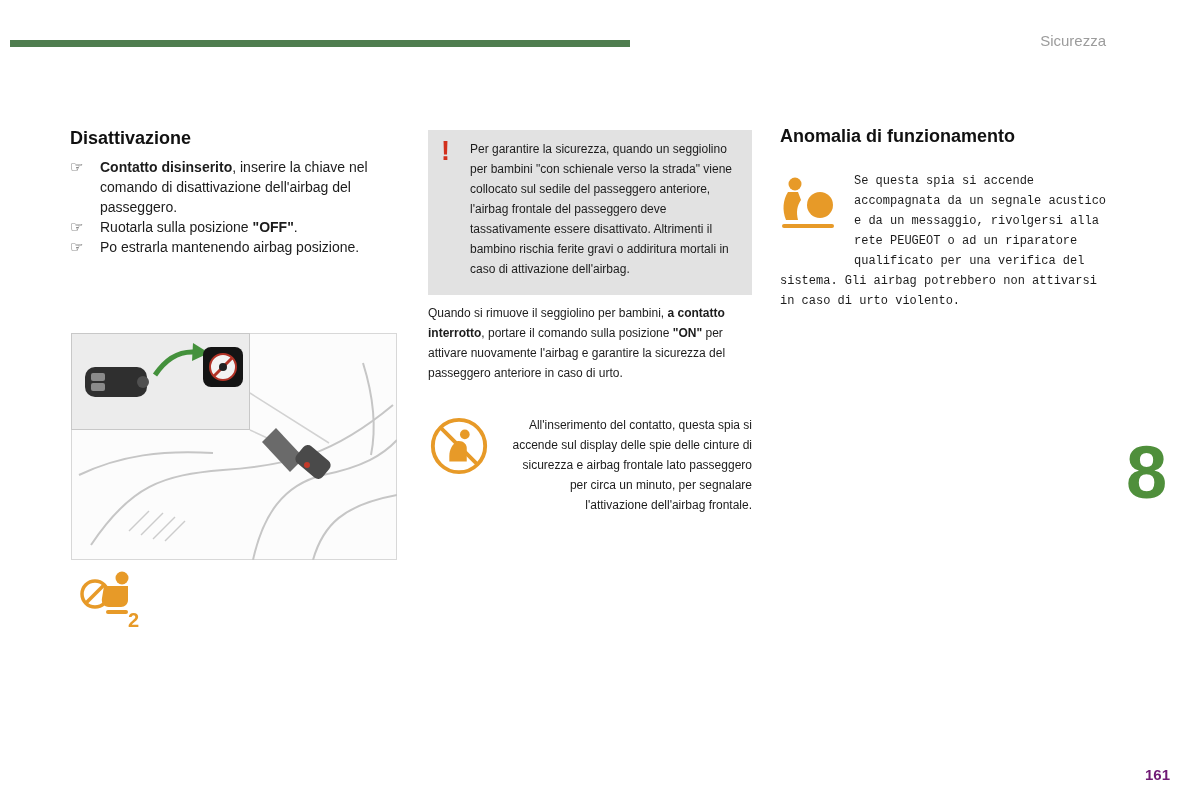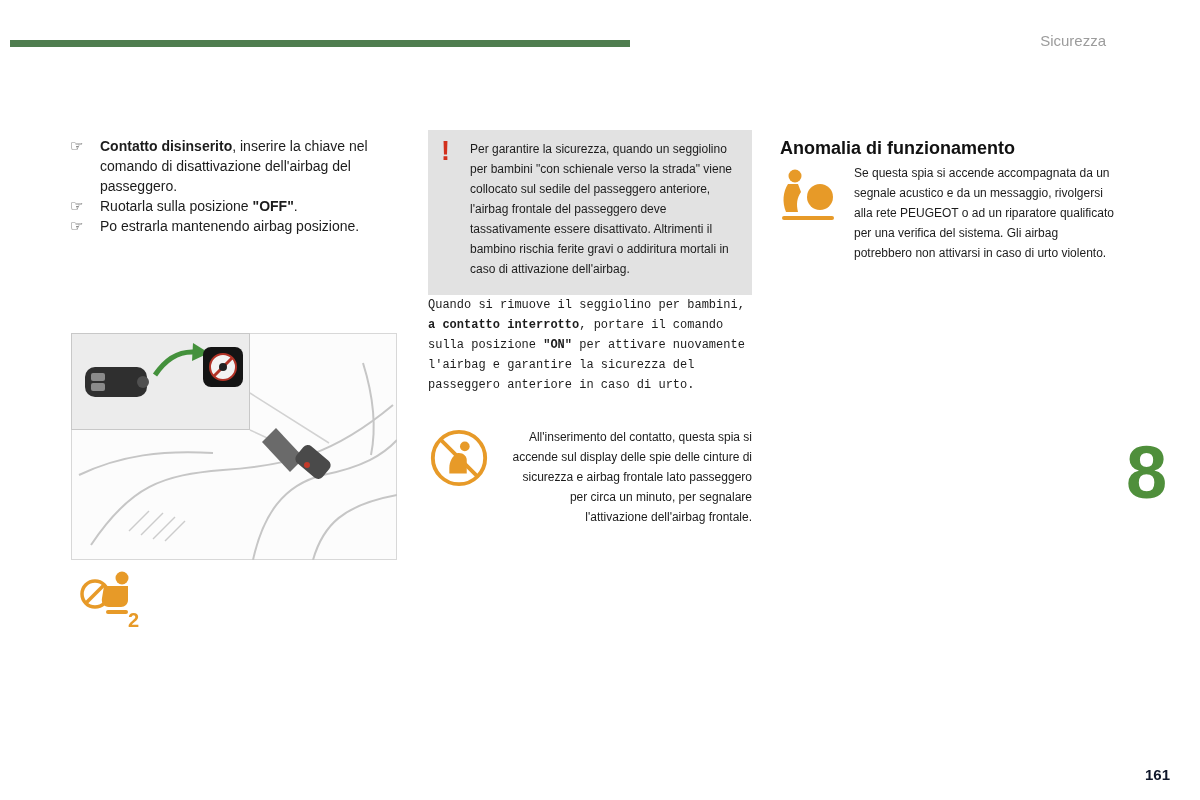--- a/index.html
+++ b/index.html
@@ -11,62 +11,63 @@
     -webkit-font-smoothing:antialiased;
   }
   .green-bar { position:absolute; left:10px; top:40px; width:620px; height:7px; background:#4f7d4f; }
   .section-title { position:absolute; top:32px; right:94px; font-size:15px; color:#9c9c9c; }
 
   h2 { font-size:18px; font-weight:700; margin:0; color:#111; }
   p  { font-size:12px; line-height:20px; margin:0; }
 
   .col-left  { position:absolute; left:70px;  top:128px; width:332px; }
   .col-mid   { position:absolute; left:428px; top:130px; width:324px; }
-  .col-right { position:absolute; left:780px; top:138px; width:334px; }
+  .col-right { position:absolute; left:780px; top:126px; width:334px; }
 
   .intro { margin-top:10px; }
   .bullets { margin-top:8px; }
   .bullet { display:flex; }
   .bullet-icon { flex:0 0 30px; width:30px; font-size:15px; line-height:20px; color:#1c1c1c; }
   .bullet-text { flex:1; font-size:14px; line-height:20px; }
 
   .illustration { position:absolute; left:71px; top:333px; width:326px; height:227px; }
   .illustration svg { display:block; }
 
   .lamp-note-left { position:absolute; left:78px; top:566px; width:322px; display:flex; }
   .lamp-note-left .lamp-icon { flex:0 0 64px; width:64px; margin-right:12px; }
   .lamp-note-left p { flex:1; }
 
   .warning-box { position:relative; background:#e2e2e2; padding:9px 10px 16px 42px; box-sizing:border-box; width:324px; }
   .warning-bang { position:absolute; left:13px; top:6px; color:#d2301c; font-size:27px; font-weight:700; line-height:30px; }
   .warning-text { line-height:20px; }
 
   .reactivation-heading { margin-top:27px; }
-  .reactivation-para { margin-top:0;font-family:Liberation Mono, monospace; }
+  .reactivation-para { margin-top:8px; }
 
   .lamp-note-mid { margin-top:32px; }
   .lamp-note-mid .float-icon { float:left; width:64px; height:82px; margin-right:16px; }
   .lamp-note-mid p { overflow:visible;text-align:right; }
 
-  .note-right { margin-top:4px; }
+  .note-right { margin-top:24px;font-family:Liberation Mono, monospace; }
   .note-right .float-icon { float:left; width:58px; height:82px; margin-right:16px; padding-top:4px; box-sizing:border-box; }
 
   .chapter-number { position:absolute; left:1126px; top:436px; font-size:74px; font-weight:700; color:#4f8f3b; line-height:74px; }
-  .page-number { position:absolute; right:30px; bottom:17px; font-size:15px; font-weight:700; color:#0f172a; }
+  .page-number { position:absolute; right:30px; bottom:17px; font-size:15px; font-weight:700; color:#701a75; }
 
   b { font-weight:700; }
   .clearfix::after { content:""; display:block; clear:both; }
 </style>
 </head>
 <body>
 
 <div class="green-bar"></div>
 <div class="section-title">Sicurezza</div>
 
 <div class="col-left">
+  <h2>Disattivazione</h2>
   <div class="bullets">
     <div class="bullet">
       <span class="bullet-icon">☞</span>
       <span class="bullet-text"><span></span><b>Contatto disinserito</b><span>, inserire la chiave nel comando di disattivazione dell'airbag del passeggero.</span></span>
     </div>
     <div class="bullet">
       <span class="bullet-icon">☞</span>
       <span class="bullet-text"><span>Ruotarla sulla posizione </span><b>"OFF"</b><span>.</span></span>
     </div>
     <div class="bullet">

